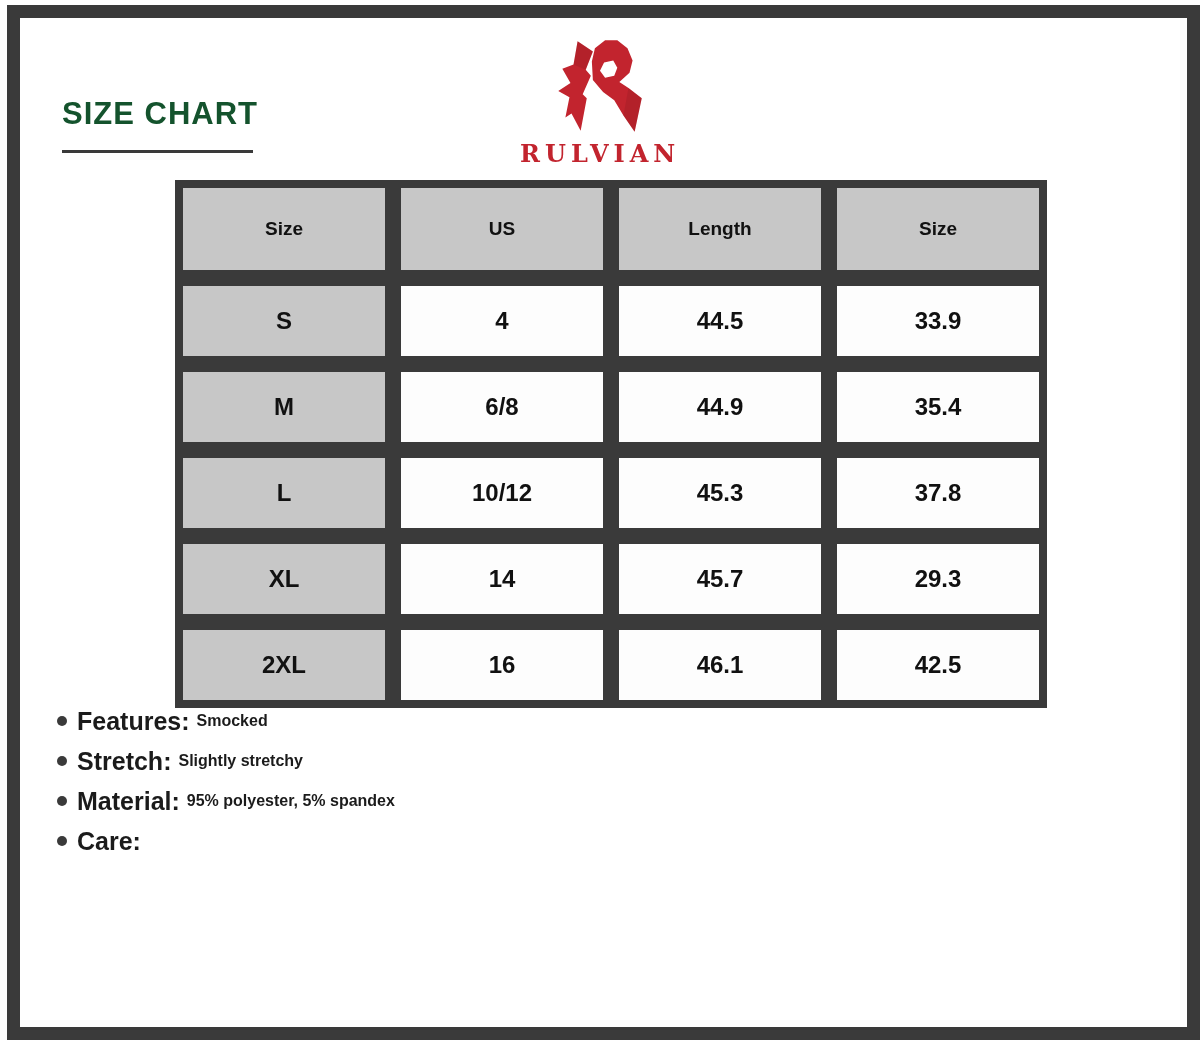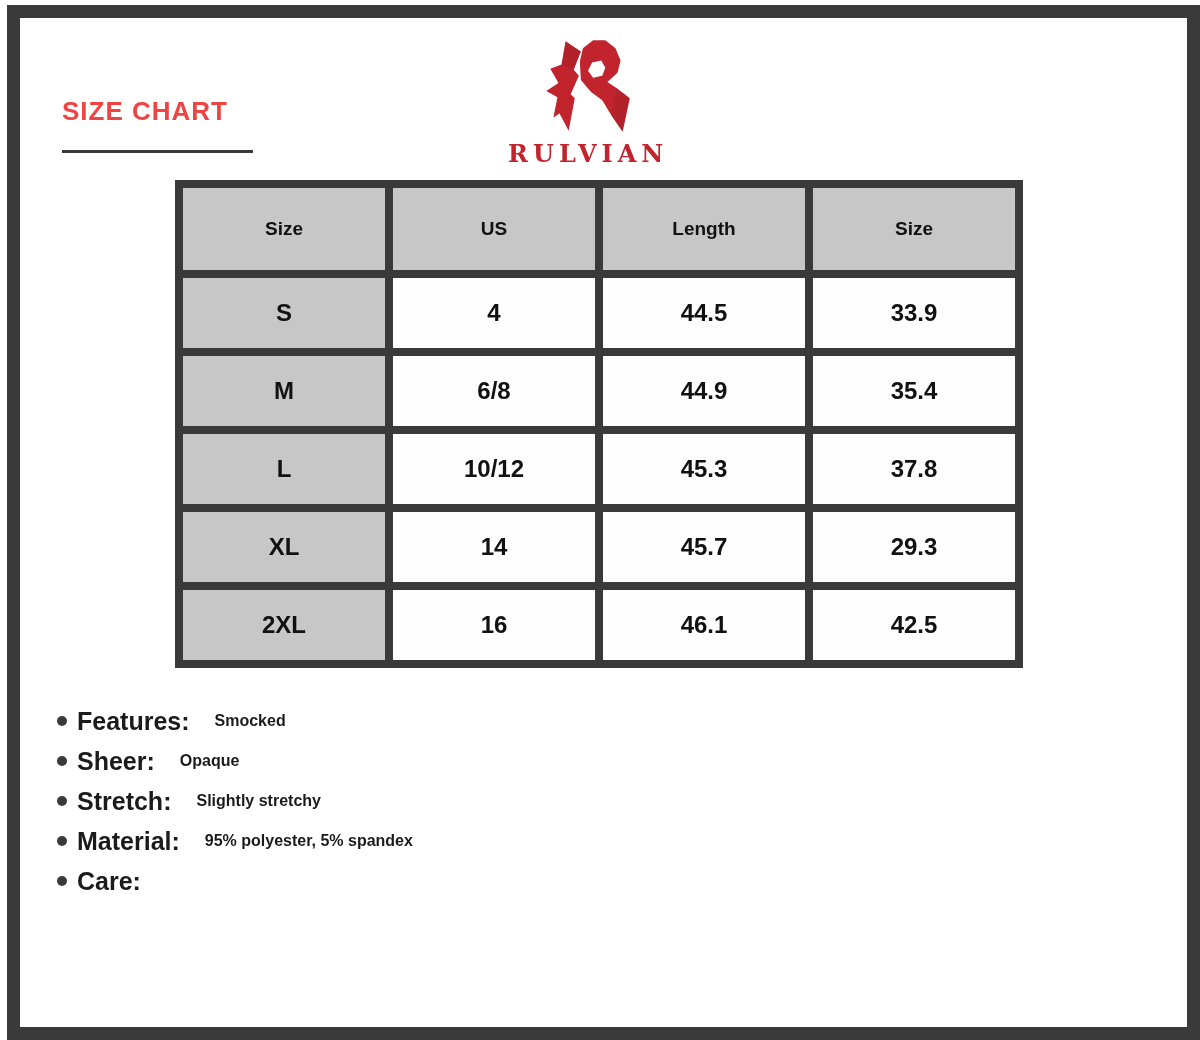--- a/index.html
+++ b/index.html
@@ -13,43 +13,43 @@
   body {
     width:1200px; height:1040px; position:relative; overflow:hidden;
     font-family:"Liberation Sans", sans-serif;
   }
   .frame {
     position:absolute; top:5px; left:7px; right:0; bottom:0;
     border:13px solid var(--frame); background:transparent;
   }
   .page-title {
     position:absolute; left:62px; top:96px;
-    font-size:26px; font-weight:bold; color:#ef4444; letter-spacing:1px;
+    font-size:31px; font-weight:bold; color:#14532d; letter-spacing:1px;
     white-space:nowrap;
   }
   .title-underline {
     position:absolute; left:62px; top:150px; width:191px; height:3px;
     background:#3a3a3a;
   }
   .logo {
-    position:absolute; left:508px; top:34px; width:160px; text-align:center;
+    position:absolute; left:520px; top:34px; width:160px; text-align:center;
   }
   .logo-mark { width:112px; height:104px; display:block; margin:0 auto; }
   .wordmark {
     margin-top:1px;
     font-family:"DejaVu Serif", serif; font-weight:bold;
     font-size:24px; letter-spacing:5px; color:var(--brand-red);
     white-space:nowrap;
   }
   .size-table {
     position:absolute; left:175px; top:180px;
     display:grid;
     grid-template-columns:repeat(4, 202px);
     grid-template-rows:82px repeat(5, 70px);
-    gap:8px;
+    gap:16px;
     background:var(--frame);
     border:8px solid var(--frame);
   }
   .cell {
     display:flex; align-items:center; justify-content:center;
     background:#fdfdfd; font-weight:bold; color:#111; font-size:24px;
     white-space:nowrap;
   }
   .cell.gray { background:var(--cell-gray); }
   .cell.head { font-size:19px; }
@@ -58,21 +58,21 @@
   }
   .detail-row {
     display:flex; align-items:center; height:40px;
   }
   .bullet {
     width:10px; height:10px; border-radius:50%; background:#3a3a3a;
     margin-right:10px; flex:0 0 auto;
   }
   .detail-label {
     font-size:25px; font-weight:bold; color:var(--text-dark);
-    margin-right:25px; white-space:nowrap;
+    margin-right:7px; white-space:nowrap;
   }
   .detail-value {
     font-size:16px; font-weight:bold; color:var(--text-dark);
     white-space:nowrap;
   }
 </style>
 </head>
 <body>
 
 <div class="frame"></div>
@@ -125,25 +125,20 @@
 </div>
 
 <div class="details">
   <div class="detail-row">
     <span class="bullet"></span>
     <span class="detail-label">Features:</span>
     <span class="detail-value">Smocked</span>
   </div>
   <div class="detail-row">
     <span class="bullet"></span>
-    <span class="detail-label">Sheer:</span>
-    <span class="detail-value">Opaque</span>
-  </div>
-  <div class="detail-row">
-    <span class="bullet"></span>
     <span class="detail-label">Stretch:</span>
     <span class="detail-value">Slightly stretchy</span>
   </div>
   <div class="detail-row">
     <span class="bullet"></span>
     <span class="detail-label">Material:</span>
     <span class="detail-value">95% polyester, 5% spandex</span>
   </div>
   <div class="detail-row">
     <span class="bullet"></span>

